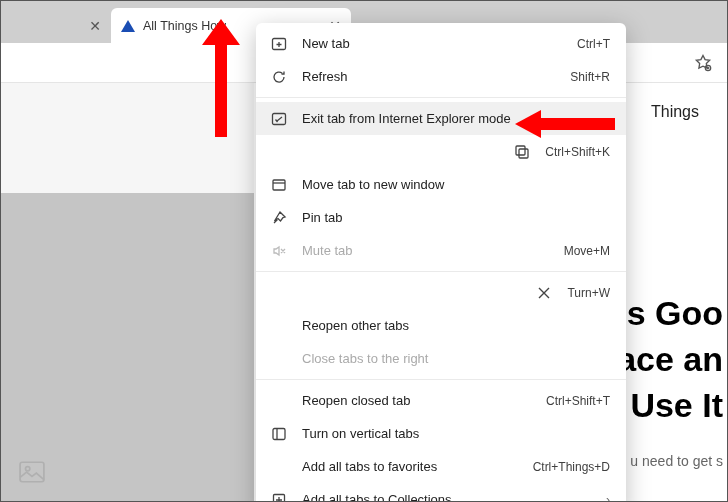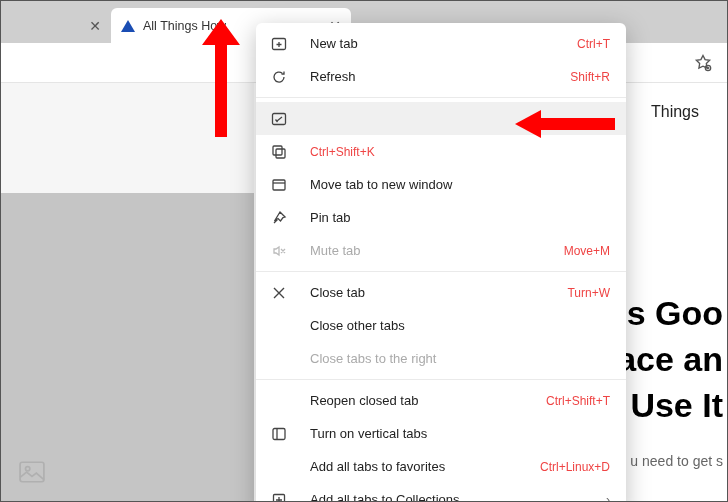--- a/index.html
+++ b/index.html
@@ -16,25 +16,25 @@
 .fav { color: #555; }
 .content { background: #fff; display: flex; height: 420px; }
 .sidebar { width: 253px; background: #c5c5c5; position: relative; }
 .sidebar-top { height: 110px; background: #f6f6f6; }
 .img-ph { position: absolute; bottom: 20px; left: 18px; color: #b0b0b0; }
 .page { flex: 1; background: #fff; padding: 20px 0 0 0; position: relative; }
 .navlinks { display: flex; gap: 28px; font-size: 16px; color: #222; justify-content: flex-end; padding-right: 28px; }
 .article-title { font-size: 34px; font-weight: 700; margin-top: 170px; text-align: right; line-height: 1.35; padding-right: 4px; }
 .subtitle { font-size: 14px; color: #666; margin-top: 24px; text-align: right; padding-right: 4px; }
 .context-menu { position: absolute; top: 22px; left: 255px; width: 370px; background: #fff; border-radius: 6px; box-shadow: 0 6px 24px rgba(0,0,0,.25); padding: 4px 0; z-index: 50; font-size: 13px; color: #222; }
-.menu-item { display: flex; align-items: center; height: 33px; padding: 0 16px 0 14px; gap: 22px; }
+.menu-item { display: flex; align-items: center; height: 33px; padding: 0 16px 0 14px; gap: 14px; justify-content: flex-end; }
 .menu-item:hover, .menu-item.highlighted { background: #f0f0f0; }
 .menu-item .ico { width: 18px; height: 18px; display: flex; align-items: center; justify-content: center; color: #444; flex-shrink: 0; }
 .menu-item .label { flex: 1; }
-.menu-item .shortcut { color: #ef4444; font-size: 12px; }
+.menu-item .shortcut { color: #404040; font-size: 12px; }
 .menu-item.disabled { color: #aaa; }
 .menu-item.disabled .ico { color: #bbb; }
 .menu-sep { height: 1px; background: #eaeaea; margin: 4px 0; }
 .menu-item .chev { color: #666; font-size: 12px; }
 .arrow-up { position: absolute; top: 18px; left: 197px; z-index: 60; }
 .arrow-right { position: absolute; top: 105px; left: 514px; z-index: 60; }
 svg { display: block; }
 </style>
 </head>
 <body>
@@ -108,20 +108,21 @@
       <span class="shortcut">Shift+R</span>
     </div>
     <div class="menu-sep"></div>
     <div class="menu-item highlighted">
       <span class="ico">
         <svg width="16" height="16" viewBox="0 0 16 16" fill="none" stroke="currentColor" stroke-width="1.3">
           <rect x="1.5" y="2.5" width="13" height="11" rx="1.5"></rect>
           <path d="M11 6l-5 4M4.5 8.5l2 2.5"></path>
         </svg>
       </span>
+      <span class="label">Exit tab from Internet Explorer mode</span>
     </div>
     <div class="menu-item">
       <span class="ico">
         <svg width="16" height="16" viewBox="0 0 16 16" fill="none" stroke="currentColor" stroke-width="1.3">
           <rect x="2" y="2" width="9" height="9" rx="1"></rect>
           <rect x="5" y="5" width="9" height="9" rx="1"></rect>
         </svg>
       </span>
       <span class="shortcut">Ctrl+Shift+K</span>
     </div>
@@ -151,26 +152,25 @@
       <span class="label">Mute tab</span>
       <span class="shortcut">Move+M</span>
     </div>
     <div class="menu-sep"></div>
     <div class="menu-item">
       <span class="ico">
         <svg width="14" height="14" viewBox="0 0 14 14" stroke="currentColor" stroke-width="1.4">
           <path d="M2 2l10 10M12 2L2 12"></path>
         </svg>
       </span>
-      <span class="label">Close tab</span>
       <span class="shortcut">Turn+W</span>
     </div>
     <div class="menu-item">
       <span class="ico"></span>
-      <span class="label">Close other tabs</span>
+      <span class="label">Reopen other tabs</span>
     </div>
     <div class="menu-item disabled">
       <span class="ico"></span>
       <span class="label">Close tabs to the right</span>
     </div>
     <div class="menu-sep"></div>
     <div class="menu-item">
       <span class="ico"></span>
       <span class="label">Reopen closed tab</span>
       <span class="shortcut">Ctrl+Shift+T</span>
@@ -180,21 +180,21 @@
         <svg width="16" height="16" viewBox="0 0 16 16" fill="none" stroke="currentColor" stroke-width="1.3">
           <rect x="2" y="2.5" width="12" height="11" rx="1.5"></rect>
           <path d="M6 2.5v11"></path>
         </svg>
       </span>
       <span class="label">Turn on vertical tabs</span>
     </div>
     <div class="menu-item">
       <span class="ico"></span>
       <span class="label">Add all tabs to favorites</span>
-      <span class="shortcut">Ctrl+Linux+D</span>
+      <span class="shortcut">Ctrl+Things+D</span>
     </div>
     <div class="menu-item">
       <span class="ico">
         <svg width="16" height="16" viewBox="0 0 16 16" fill="none" stroke="currentColor" stroke-width="1.3">
           <rect x="2.5" y="2.5" width="11" height="11" rx="1"></rect>
           <path d="M8 5v6M5 8h6"></path>
         </svg>
       </span>
       <span class="label">Add all tabs to Collections</span>
       <span class="chev">›</span>

